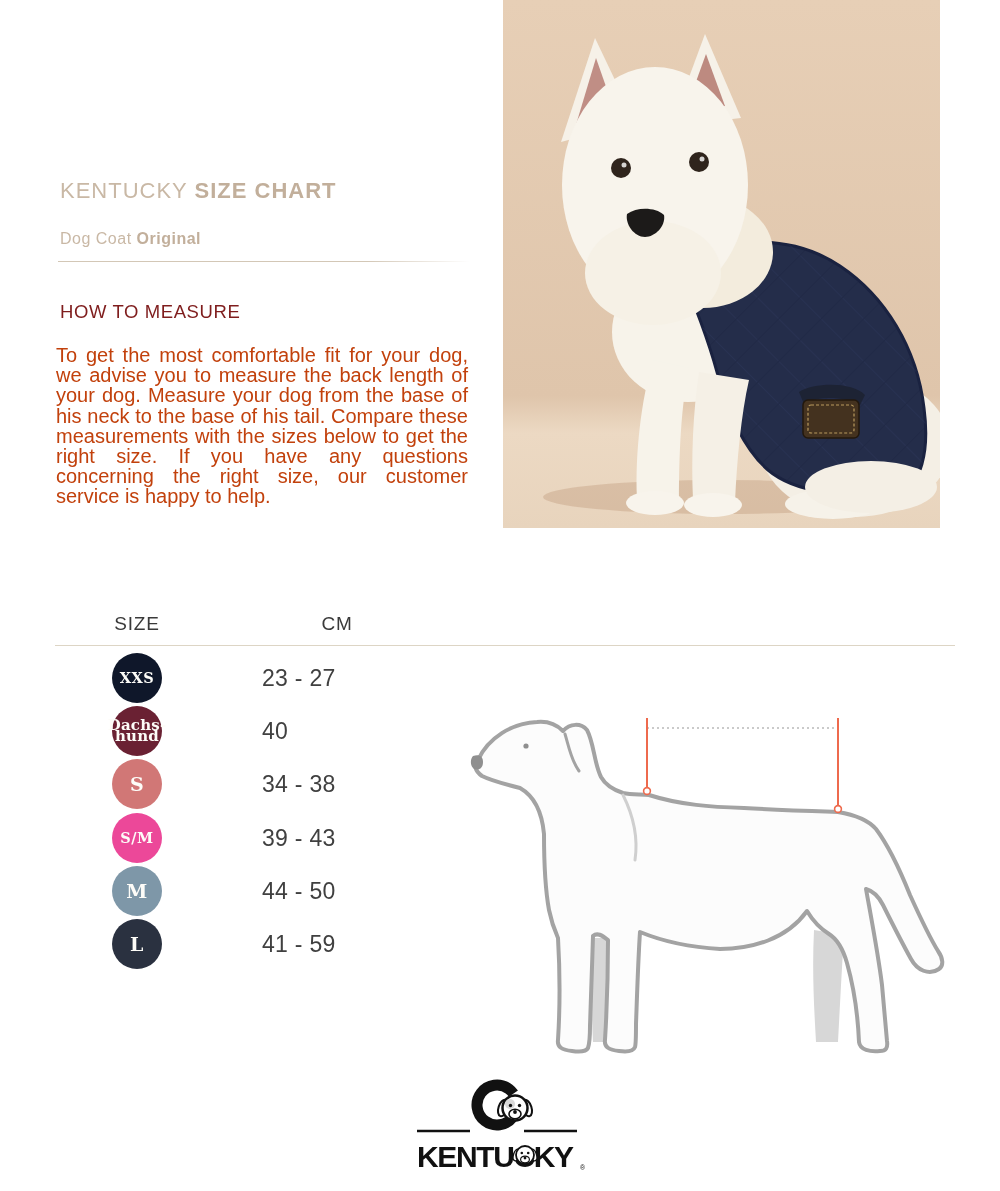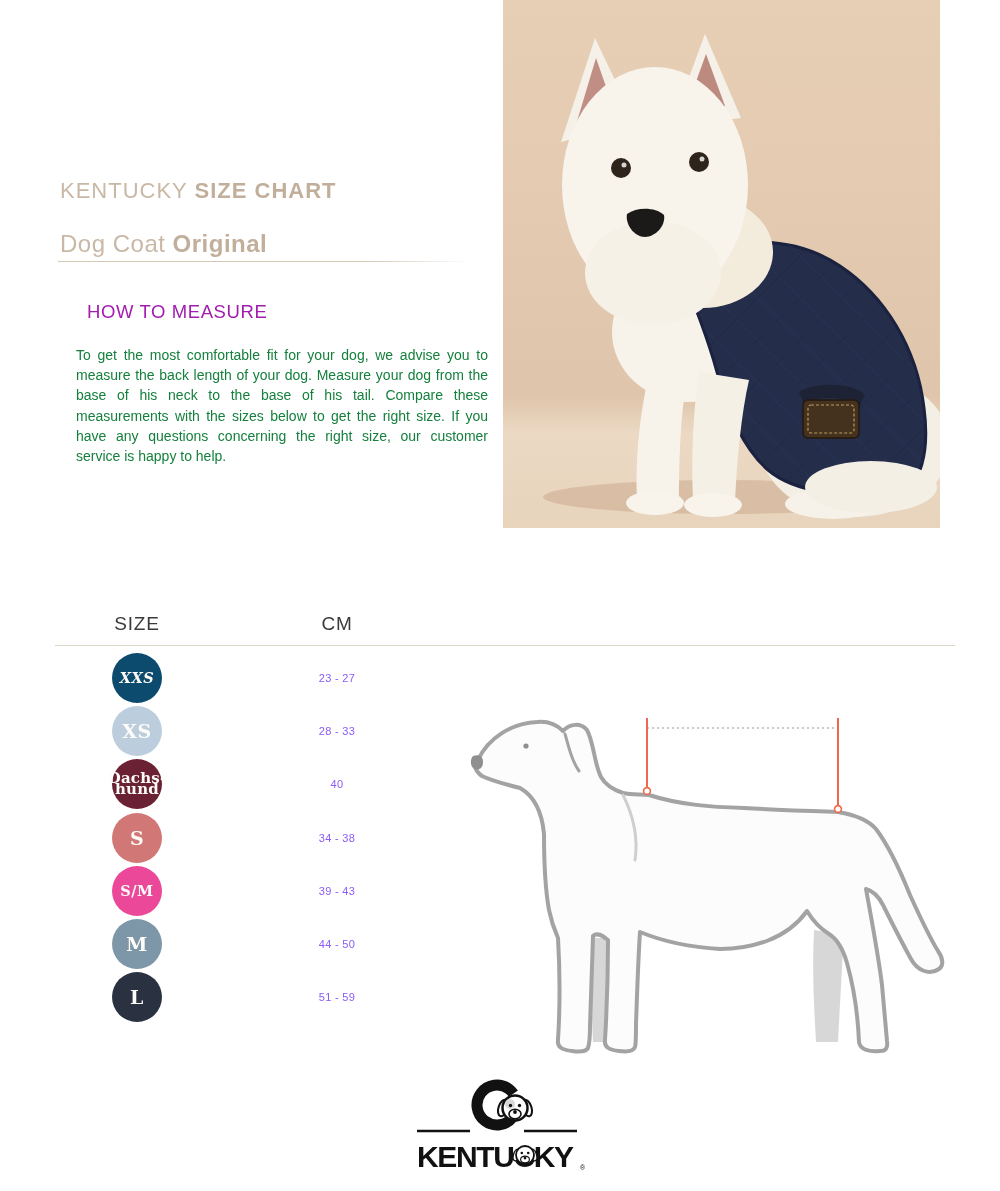--- a/index.html
+++ b/index.html
@@ -3,47 +3,47 @@
 <meta charset="utf-8">
 <style>
   html,body{margin:0;padding:0;background:#fff;}
   .page{position:relative;width:1000px;height:1191px;background:#ffffff;overflow:hidden;
         font-family:"Liberation Sans",sans-serif;color:#2d2d2d;}
   svg{display:block;}
 
   
   .brand-line{position:absolute;left:60px;top:178px;font-size:22px;letter-spacing:1px;color:#c9b8a5;}
   .brand-line .bold{font-weight:bold;color:#c2af9b;}
-  .product-line{position:absolute;left:60px;top:230px;font-size:24px;letter-spacing:.5px;color:#c9b8a5;}
+  .product-line{position:absolute;left:60px;top:230px;font-size:16px;letter-spacing:.5px;color:#c9b8a5;}
   .product-line .bold{font-weight:bold;color:#c2af9b;}
   .header-rule{position:absolute;left:58px;top:261px;width:412px;height:1px;
                background:linear-gradient(to right,#d3c7b6 75%,rgba(211,199,182,0));}
 
   
   .howto-heading{position:absolute;left:60px;top:301px;font-size:18.5px;letter-spacing:.6px;
-                 color:#a21caf;font-weight:500;margin-left:27px;}
-  .howto-body{position:absolute;left:76px;top:345px;width:412px;font-size:14px;line-height:20.2px;
-              text-align:justify;color:#15803d;}
+                 color:#7f1d1d;font-weight:500;}
+  .howto-body{position:absolute;left:56px;top:345px;width:412px;font-size:20px;line-height:20.2px;
+              text-align:justify;color:#c2410c;}
 
   
   .col-header{position:absolute;top:613px;font-size:19px;letter-spacing:.8px;color:#3a3a3a;
               width:100px;text-align:center;}
   .col-header.size{left:87px;}
   .col-header.cm{left:287px;}
   .table-rule{position:absolute;left:55px;top:645px;width:900px;height:1px;background:#ddd5c5;}
   .size-rows{position:absolute;left:0;top:651px;width:460px;}
   .size-row{position:relative;height:53.3px;}
   .size-badge{position:absolute;left:112px;top:50%;transform:translateY(-50%);
               width:50px;height:50px;border-radius:50%;display:flex;align-items:center;justify-content:center;
               color:#fdfcf8;font-family:"DejaVu Serif",serif;font-weight:bold;font-size:19px;
               letter-spacing:.5px;text-align:center;}
   .size-badge.small{font-size:14.5px;}
   .size-badge.tiny{font-size:15px;line-height:11px;white-space:pre-line;letter-spacing:.2px;}
   .cm-value{position:absolute;left:262px;top:50%;transform:translateY(-50%);
-            width:150px;text-align:center;font-size:11px;color:#8b5cf6;letter-spacing:.3px;}
+            width:150px;text-align:left;font-size:23px;color:#404040;letter-spacing:.3px;}
 
   
   .photo{position:absolute;left:503px;top:0;}
   .diagram{position:absolute;left:452px;top:692px;}
   .logo{position:absolute;left:409px;top:1078px;}
 </style>
 </head>
 <body>
 
 <div class="page">
@@ -117,47 +117,43 @@
   <div class="header-rule"></div>
 
   <div class="howto-heading">HOW TO MEASURE</div>
   <div class="howto-body">To get the most comfortable fit for your dog, we advise you to measure the back length of your dog. Measure your dog from the base of his neck to the base of his tail. Compare these measurements with the sizes below to get the right size. If you have any questions concerning the right size, our customer service is happy to help.</div>
 
   <div class="col-header size">SIZE</div>
   <div class="col-header cm">CM</div>
   <div class="table-rule"></div>
   <div class="size-rows">
       <div class="size-row">
-        <div class="size-badge small" style="background: #0c4a6e; font-style: italic;">XXS</div>
+        <div class="size-badge small" style="background: #0f172a;">XXS</div>
         <div class="cm-value">23 - 27</div>
-      </div>
-      <div class="size-row">
-        <div class="size-badge" style="background: rgb(188, 206, 221);">XS</div>
-        <div class="cm-value">28 - 33</div>
       </div>
       <div class="size-row">
         <div class="size-badge tiny" style="background: rgb(106, 33, 51);">Dachs-
 hund</div>
         <div class="cm-value">40</div>
       </div>
       <div class="size-row">
         <div class="size-badge" style="background: rgb(209, 119, 118);">S</div>
         <div class="cm-value">34 - 38</div>
       </div>
       <div class="size-row">
         <div class="size-badge small" style="background: #ec4899;">S/M</div>
         <div class="cm-value">39 - 43</div>
       </div>
       <div class="size-row">
         <div class="size-badge" style="background: rgb(126, 151, 168);">M</div>
         <div class="cm-value">44 - 50</div>
       </div>
       <div class="size-row">
         <div class="size-badge" style="background: rgb(42, 49, 64);">L</div>
-        <div class="cm-value">51 - 59</div>
+        <div class="cm-value">41 - 59</div>
       </div>
     </div>
 
   <svg class="diagram" width="510" height="372" viewBox="0 0 510 372">
 
     <path d="M140,246 L158,246 C158,282 158,318 159,350 L141,350 C139,316 139,280 140,246 Z" fill="#d7d7d7"></path>
     <path d="M362,238 C360,278 362,315 364,350 L386,350 C388,312 390,273 392,243 Z" fill="#d7d7d7"></path>
 
     <path d="M26,68 C36,46 60,31 85,30 C95,29 104,32 111,39 C118,31 129,31 135,38
          C142,51 142,71 149,85 C154,94 162,98 171,101 C180,103 189,102 197,103

